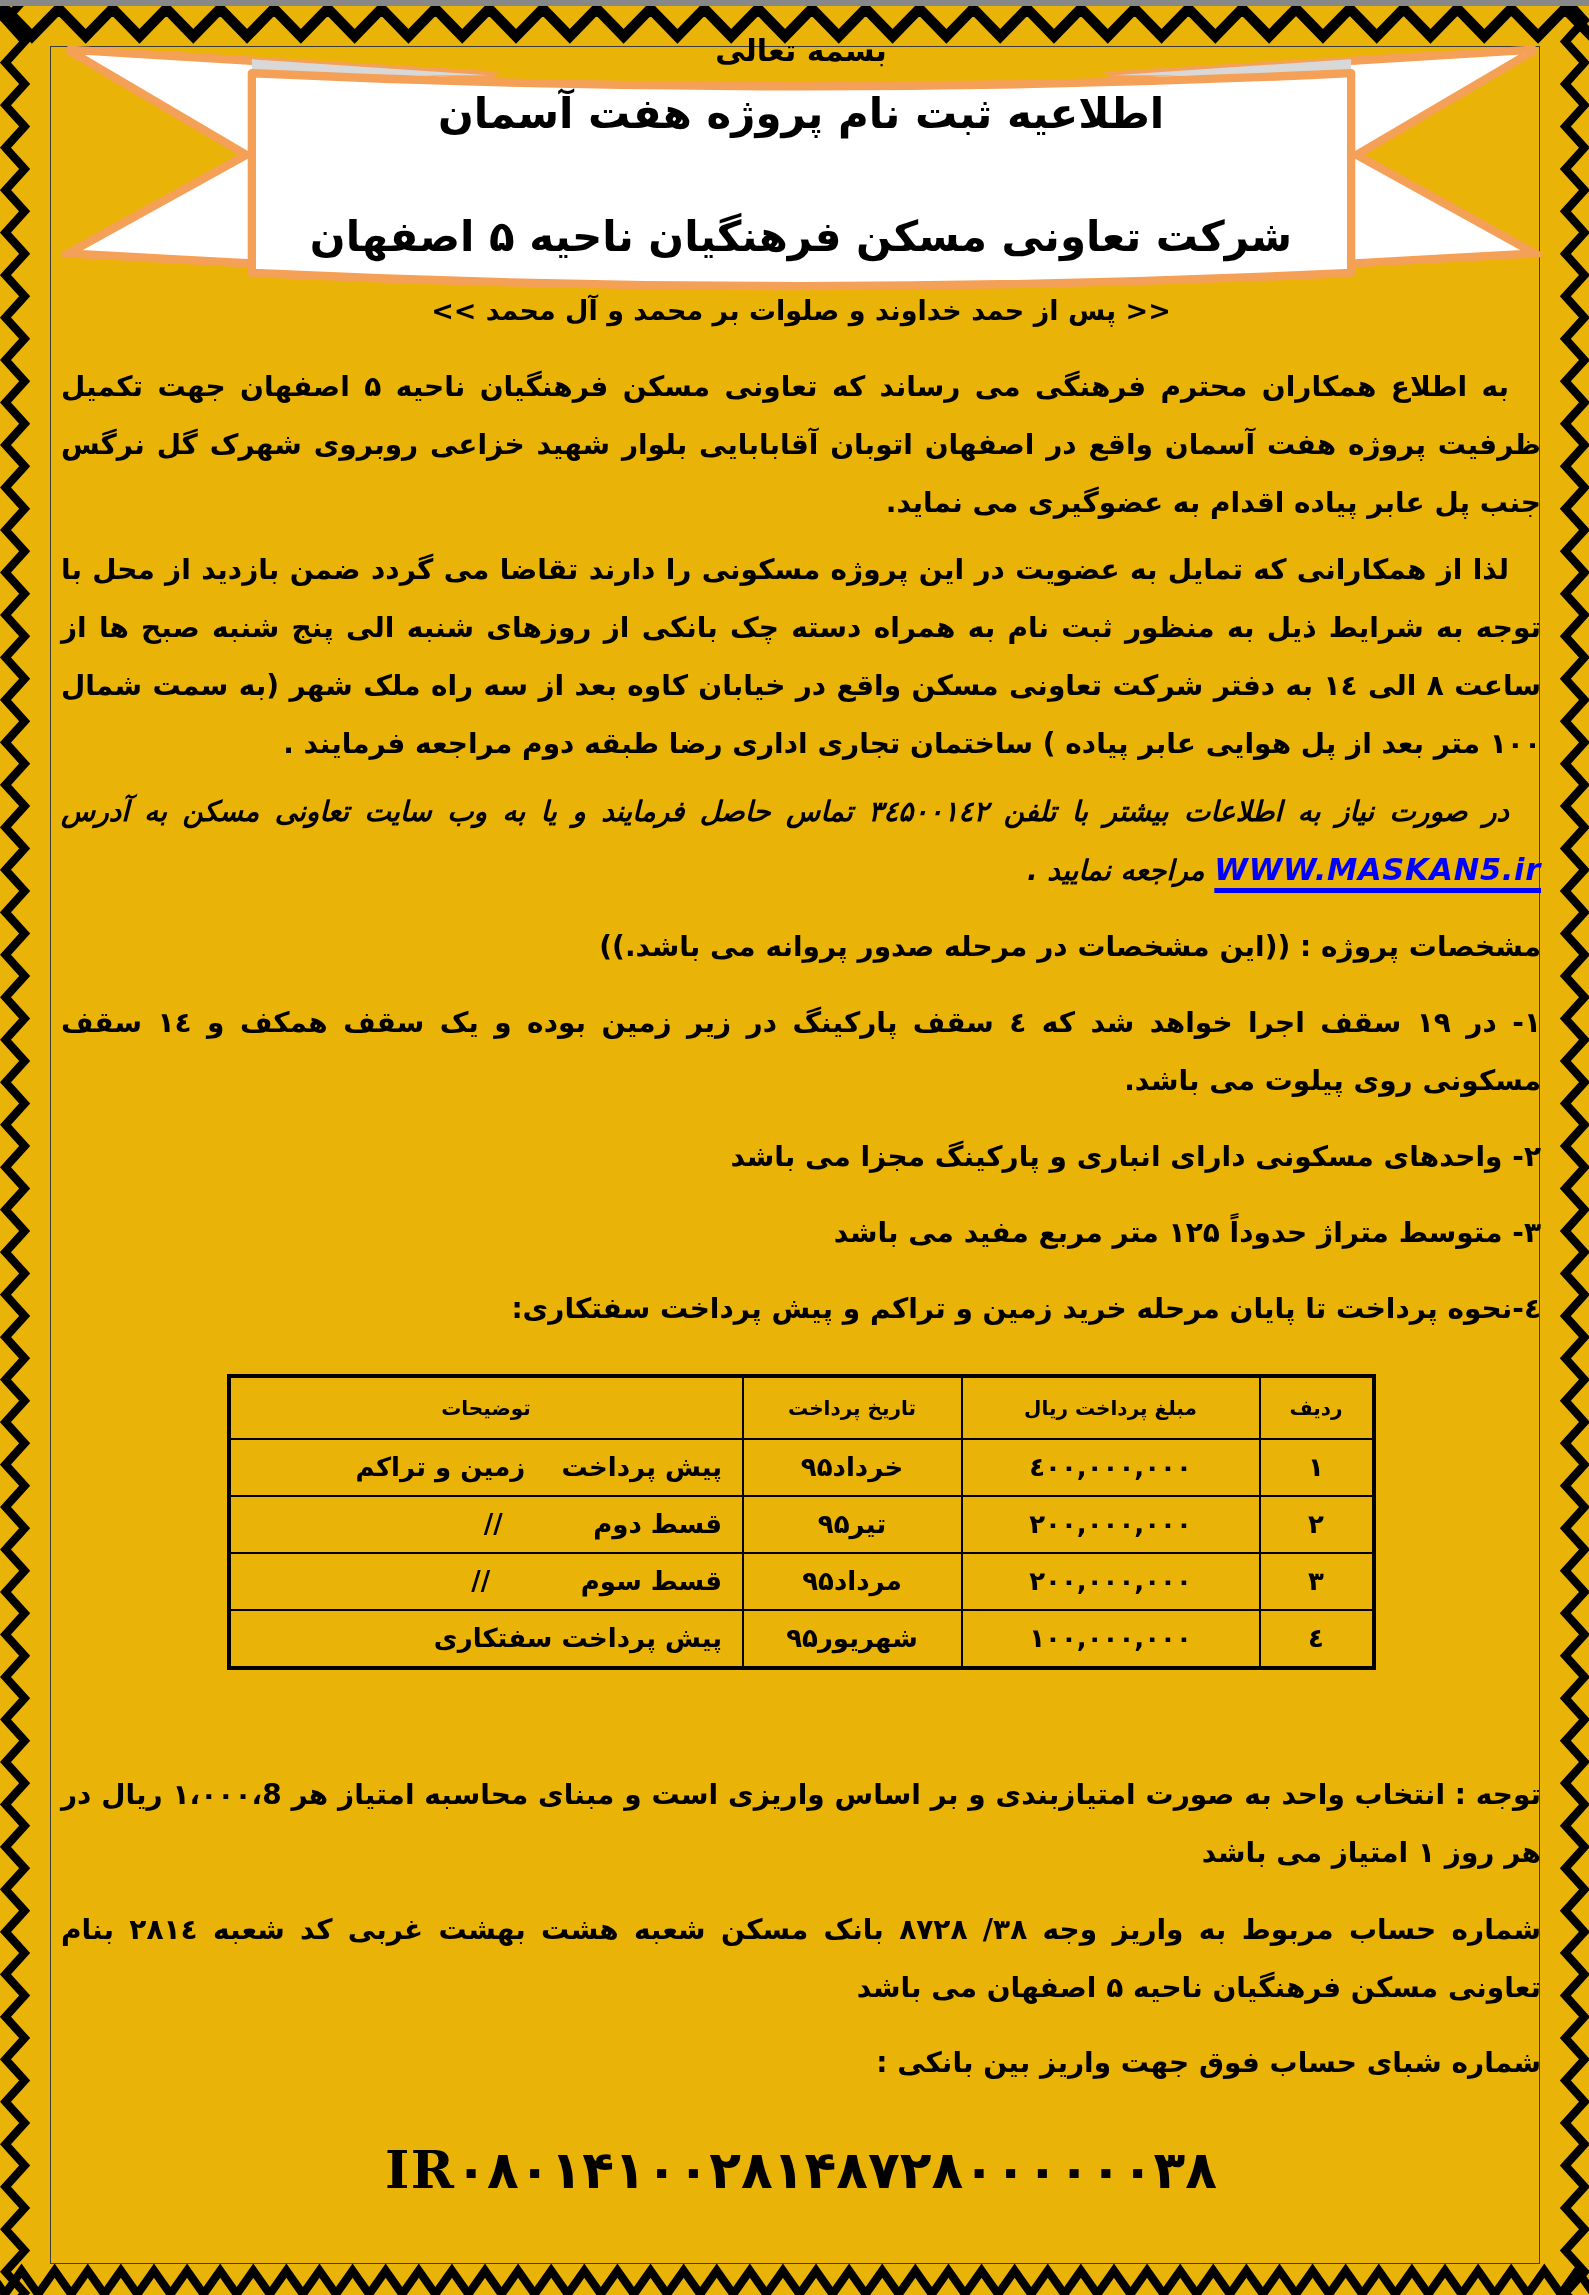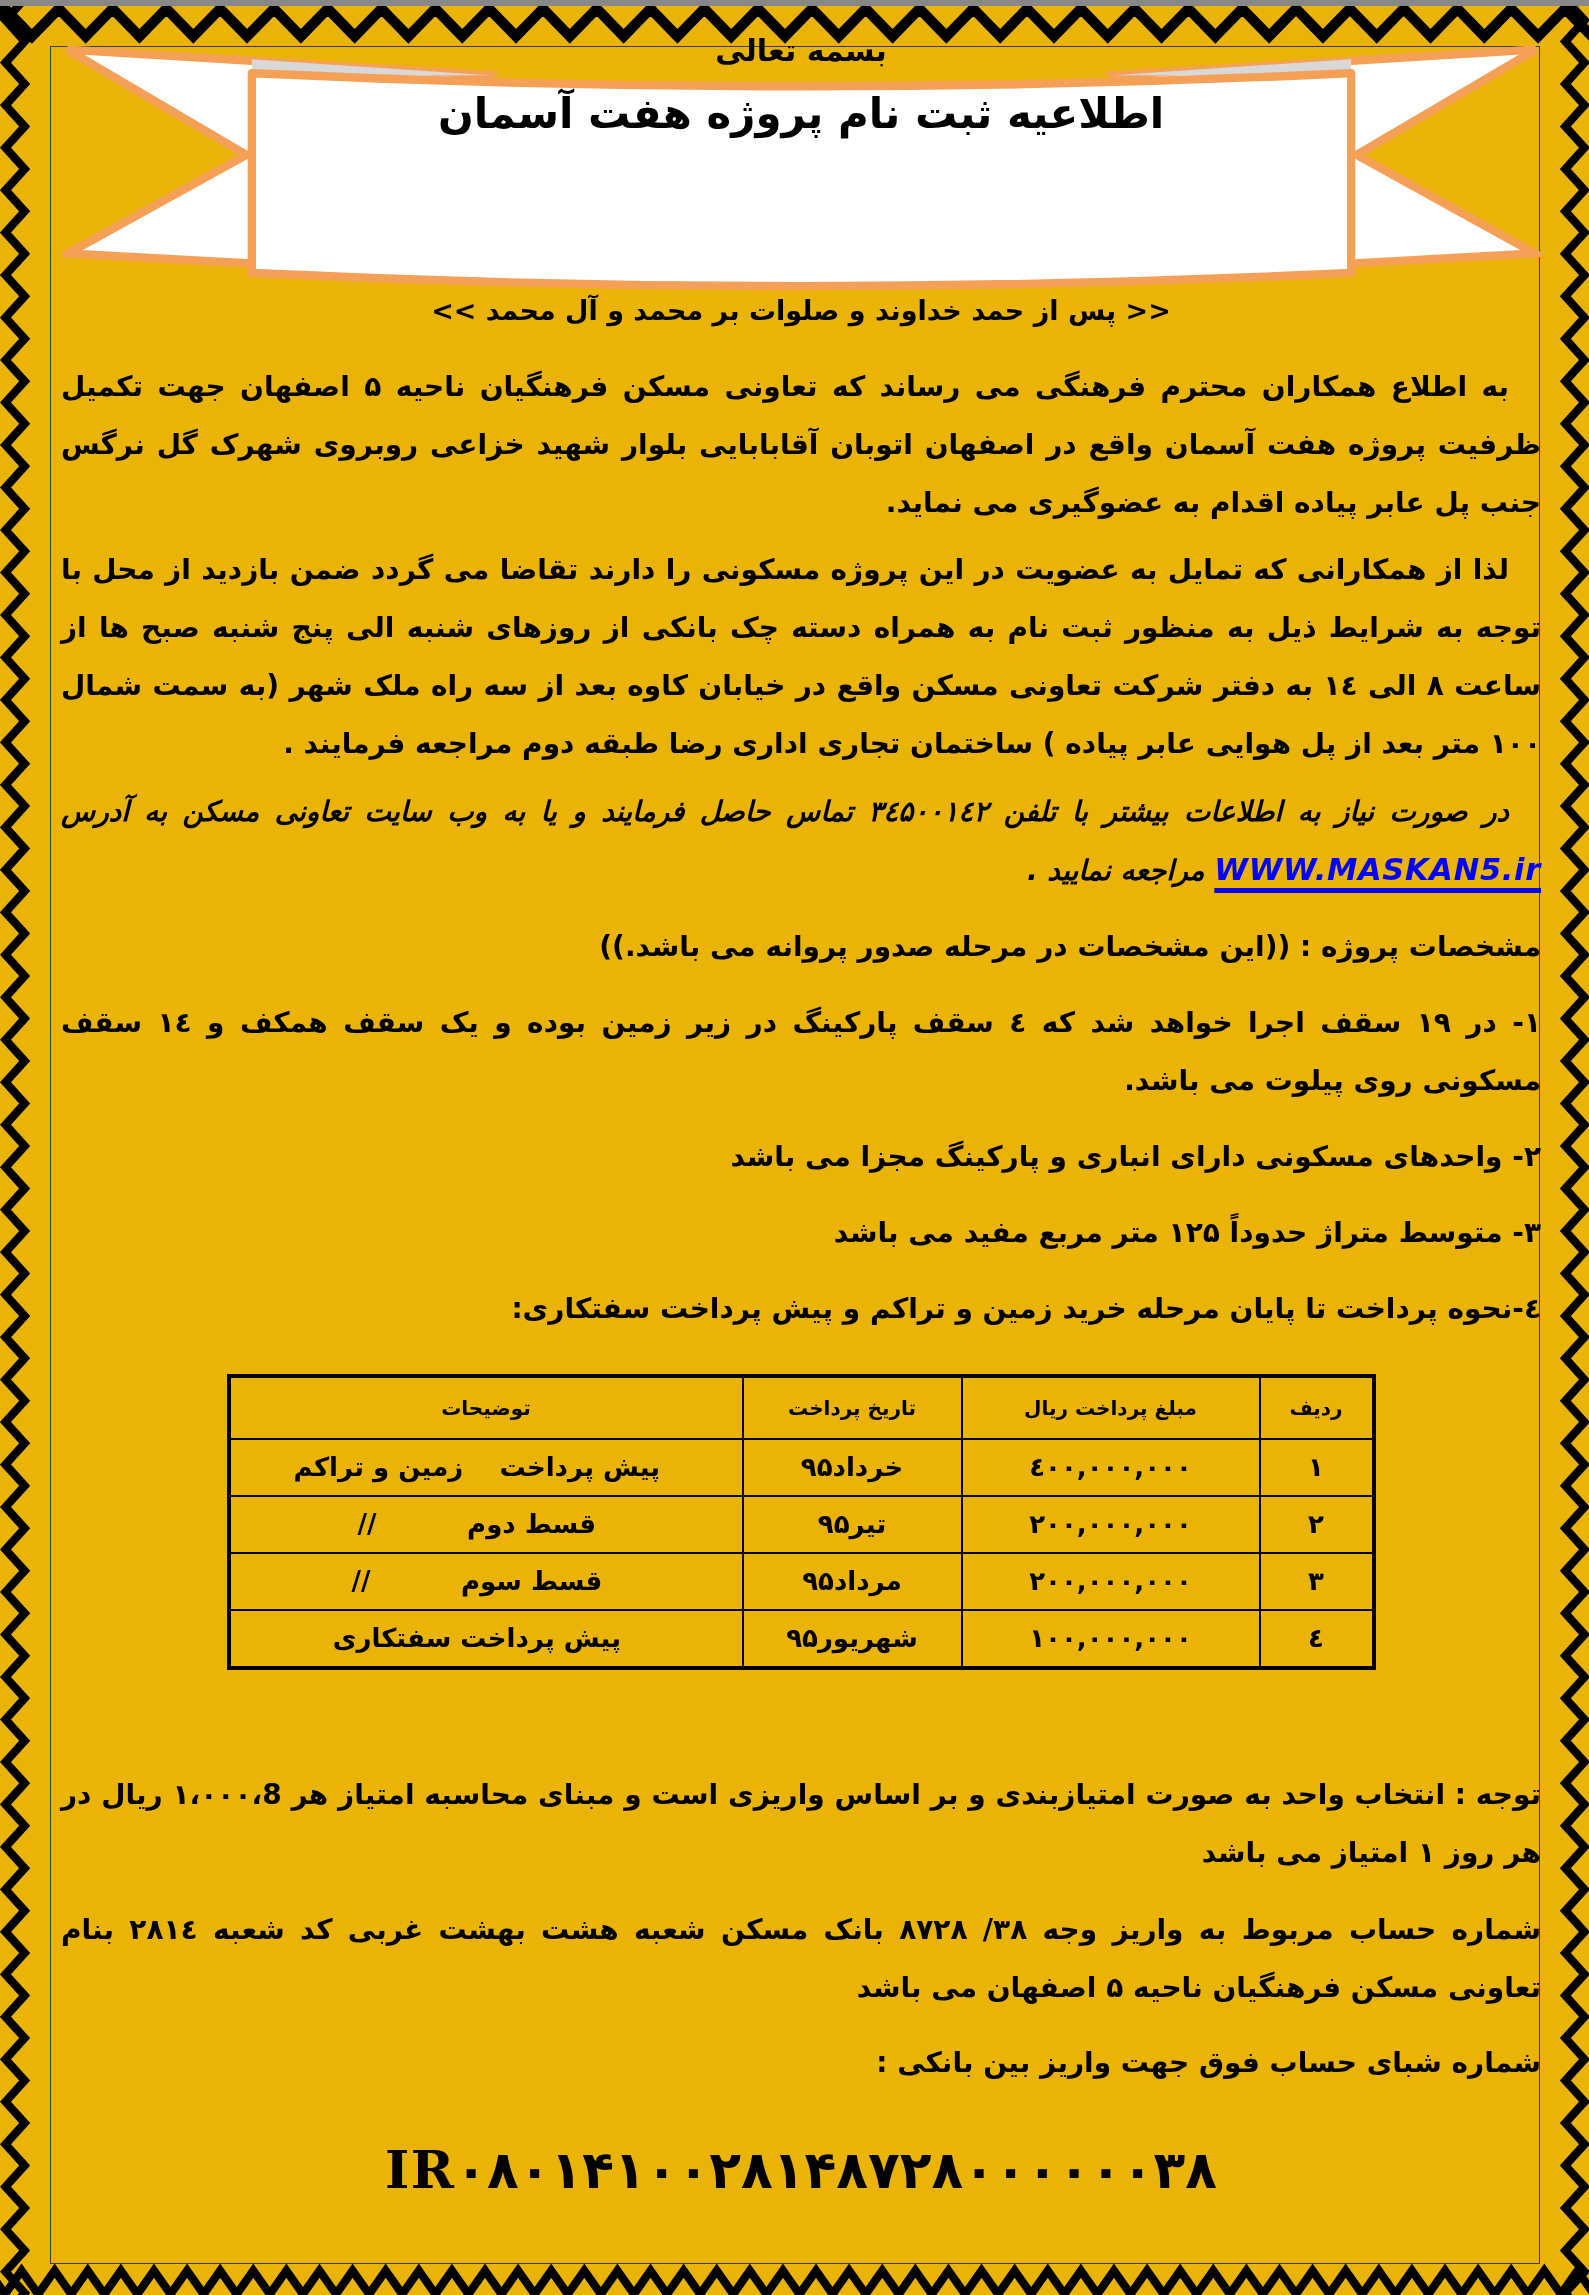--- a/index.html
+++ b/index.html
@@ -56,21 +56,21 @@
     border-collapse:collapse; margin:36px auto 0 auto;
     direction:rtl; table-layout:fixed; width:1145px;
     border:4.2px solid #000;
   }
   table.pay th, table.pay td{
     border:2.8px solid #000; font-size:26px; font-weight:bold;
     text-align:center; vertical-align:middle; overflow:hidden; white-space:nowrap;
   }
   table.pay th{height:58px; font-size:20px;}
   table.pay td{height:53px;}
-  table.pay td.desc{text-align:center; padding-right:19.4px;}
+  table.pay td.desc{text-align:right; padding-right:19.4px;}
   
   .note{margin-top:96px;}
   .account{margin-top:19.4px;}
   .sheba{margin-top:16.7px;}
   .iban{
     margin-top:33px; direction:ltr; text-align:center;
     font-size:52px; line-height:90px; letter-spacing:1.4px;
   }
   .iban .pfx{font-family:"DejaVu Serif", serif;}
 </style>
@@ -99,20 +99,21 @@
 
     <div class="ribbon">
       <svg viewBox="0 0 2131 372" width="1479" height="258">
         <path d="M615,45 L7,8 L265,160 L8,302 L300,318 Z" fill="#ffffff" stroke="#F5A057" stroke-width="12" stroke-linejoin="miter"></path>
         <path d="M1516,45 L2124,8 L1866,160 L2123,302 L1831,318 Z" fill="#ffffff" stroke="#F5A057" stroke-width="12" stroke-linejoin="miter"></path>
         <path d="M273,22 L615,45 L273,46 Z" fill="#D8D8D8"></path>
         <path d="M1858,22 L1516,45 L1858,46 Z" fill="#D8D8D8"></path>
         <path d="M273,42 Q1065,80 1858,42 L1858,330 Q1065,368 273,330 Z" fill="#ffffff" stroke="#F5A057" stroke-width="12" stroke-linejoin="round"></path>
       </svg>
       <div class="ribbon-text t1">اطلاعیه ثبت نام پروژه هفت آسمان</div>
+      <div class="ribbon-text t2">شرکت تعاونی مسکن فرهنگیان ناحیه ۵ اصفهان</div>
     </div>
 
     <div class="salawat">&lt;&lt; پس از حمد خداوند و صلوات بر محمد و آل محمد &gt;&gt;</div>
 
     <p class="para indent p1">به اطلاع همکاران محترم فرهنگی می رساند که تعاونی مسکن فرهنگیان ناحیه ۵ اصفهان جهت تکمیل ظرفیت پروژه هفت آسمان واقع در اصفهان اتوبان آقابابایی بلوار شهید خزاعی روبروی شهرک گل نرگس جنب پل عابر پیاده اقدام به عضوگیری می نماید.</p>
 
     <p class="para indent p2">لذا از همکارانی که تمایل به عضویت در این پروژه مسکونی را دارند تقاضا می گردد ضمن بازدید از محل با توجه به شرایط ذیل به منظور ثبت نام به همراه دسته چک بانکی از روزهای شنبه الی پنج شنبه صبح ها از ساعت ۸ الی ۱٤ به دفتر شرکت تعاونی مسکن واقع در خیابان کاوه بعد از سه راه ملک شهر (به سمت شمال ۱۰۰ متر بعد از پل هوایی عابر پیاده ) ساختمان تجاری اداری رضا طبقه دوم مراجعه فرمایند .</p>
 
     <p class="para indent p3"><span>در صورت نیاز به اطلاعات بیشتر با تلفن ۳٤۵۰۰۱٤۲ تماس حاصل فرمایند و یا به وب سایت تعاونی مسکن به آدرس</span>
       <a class="weblink">WWW.MASKAN5.ir</a>

